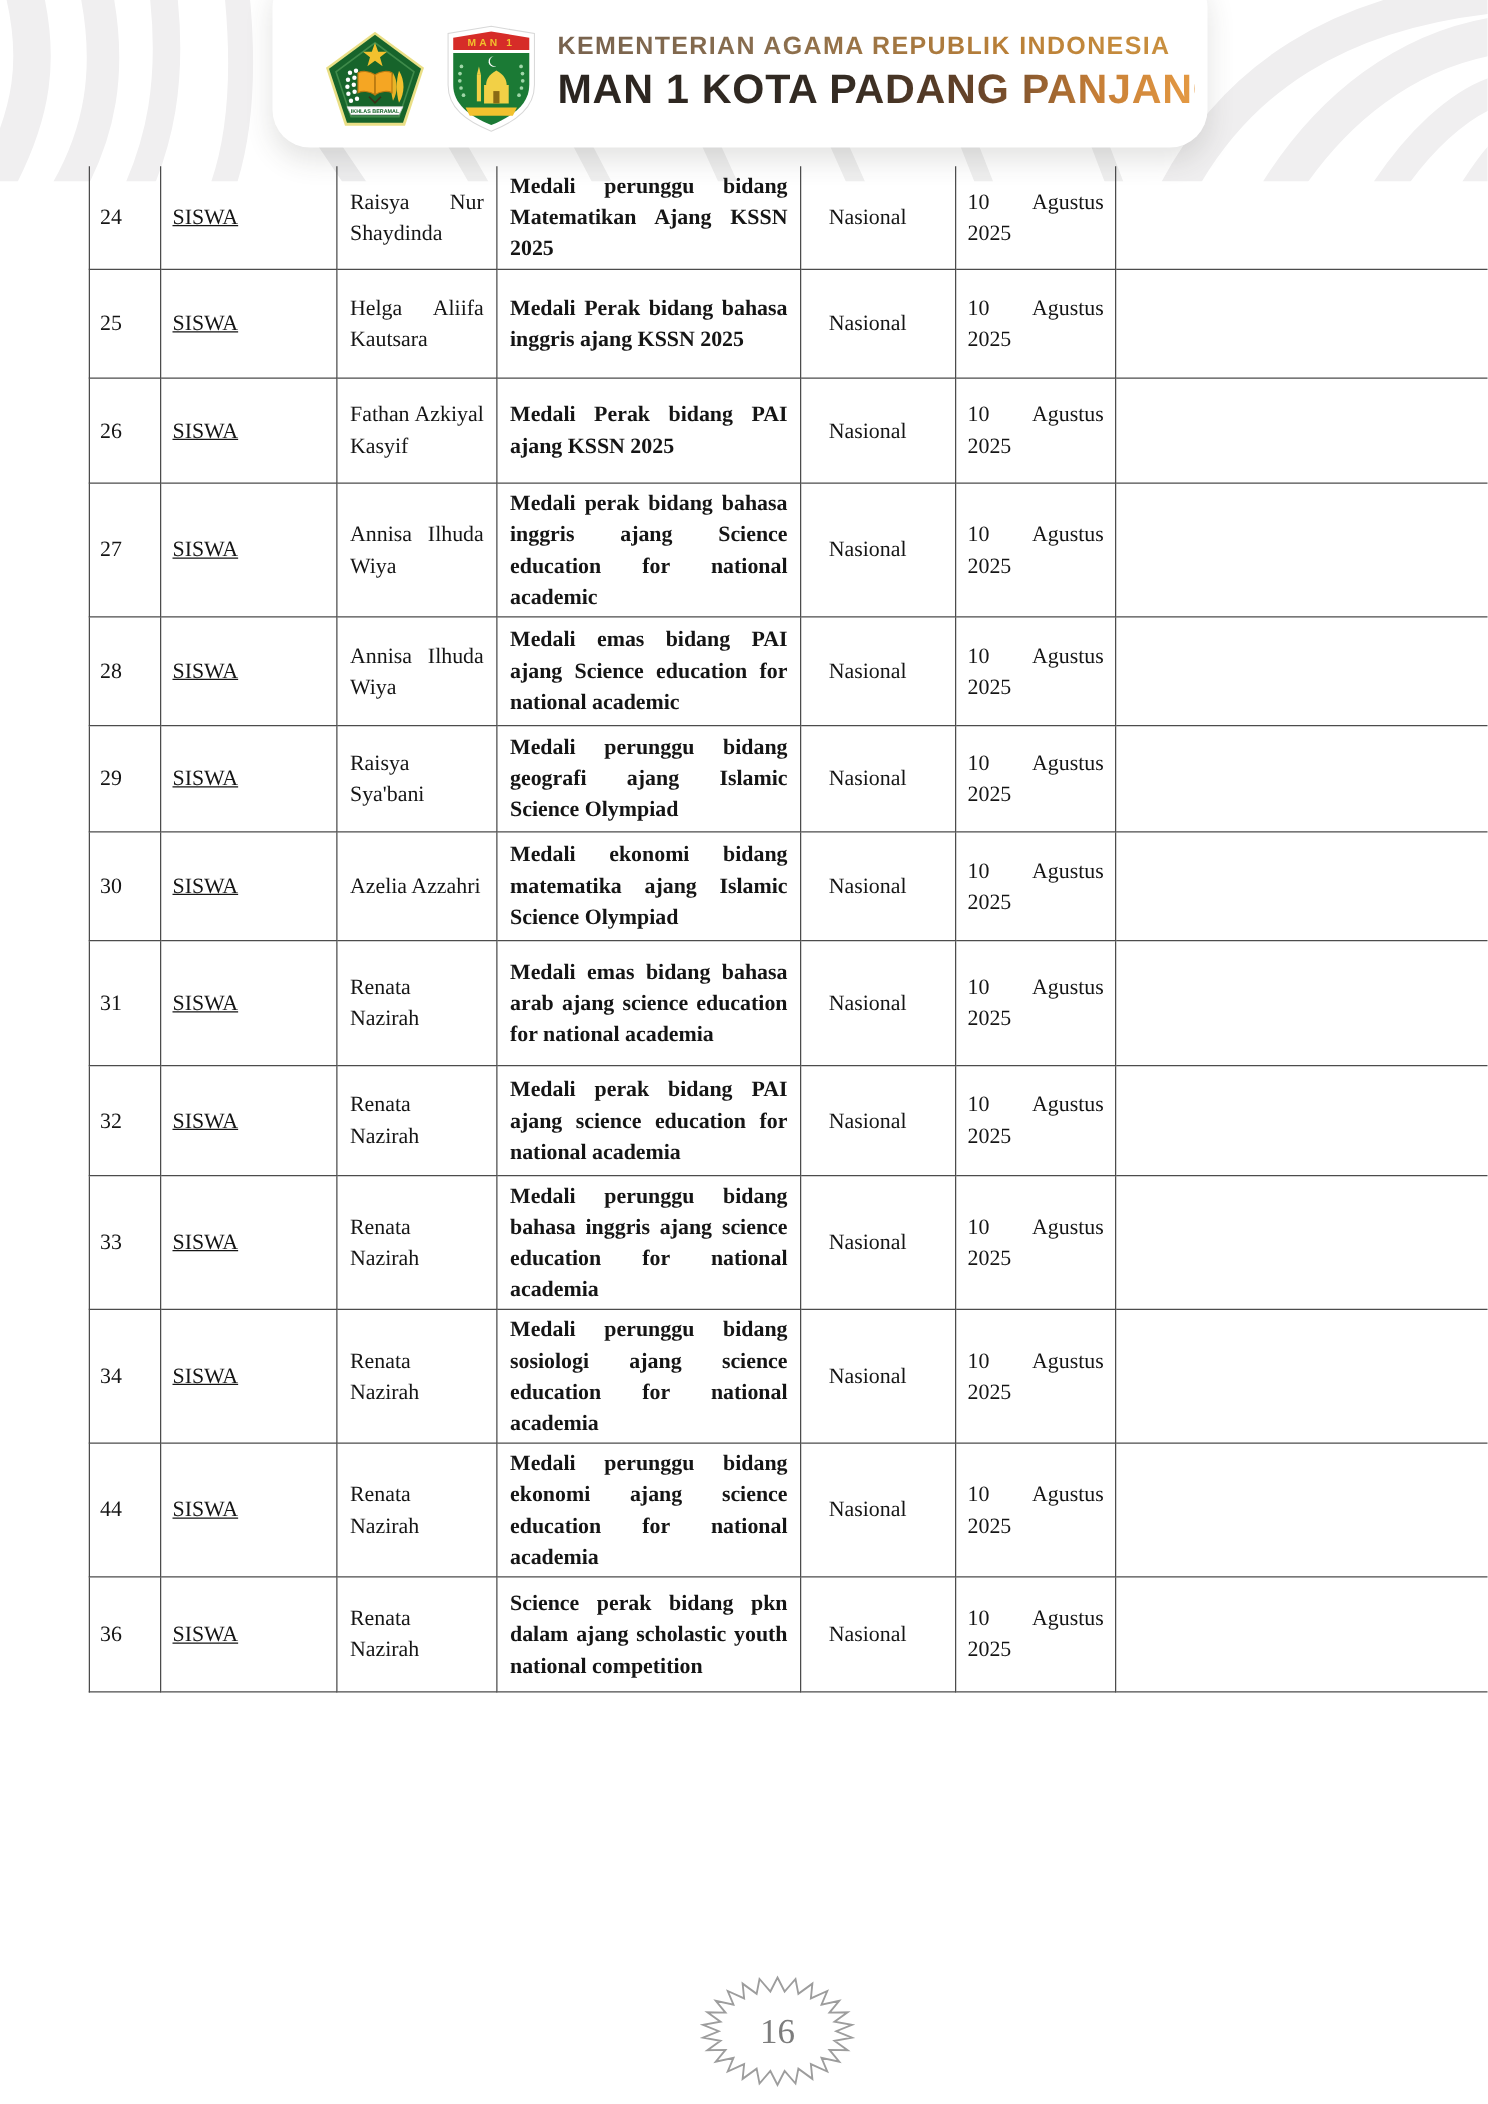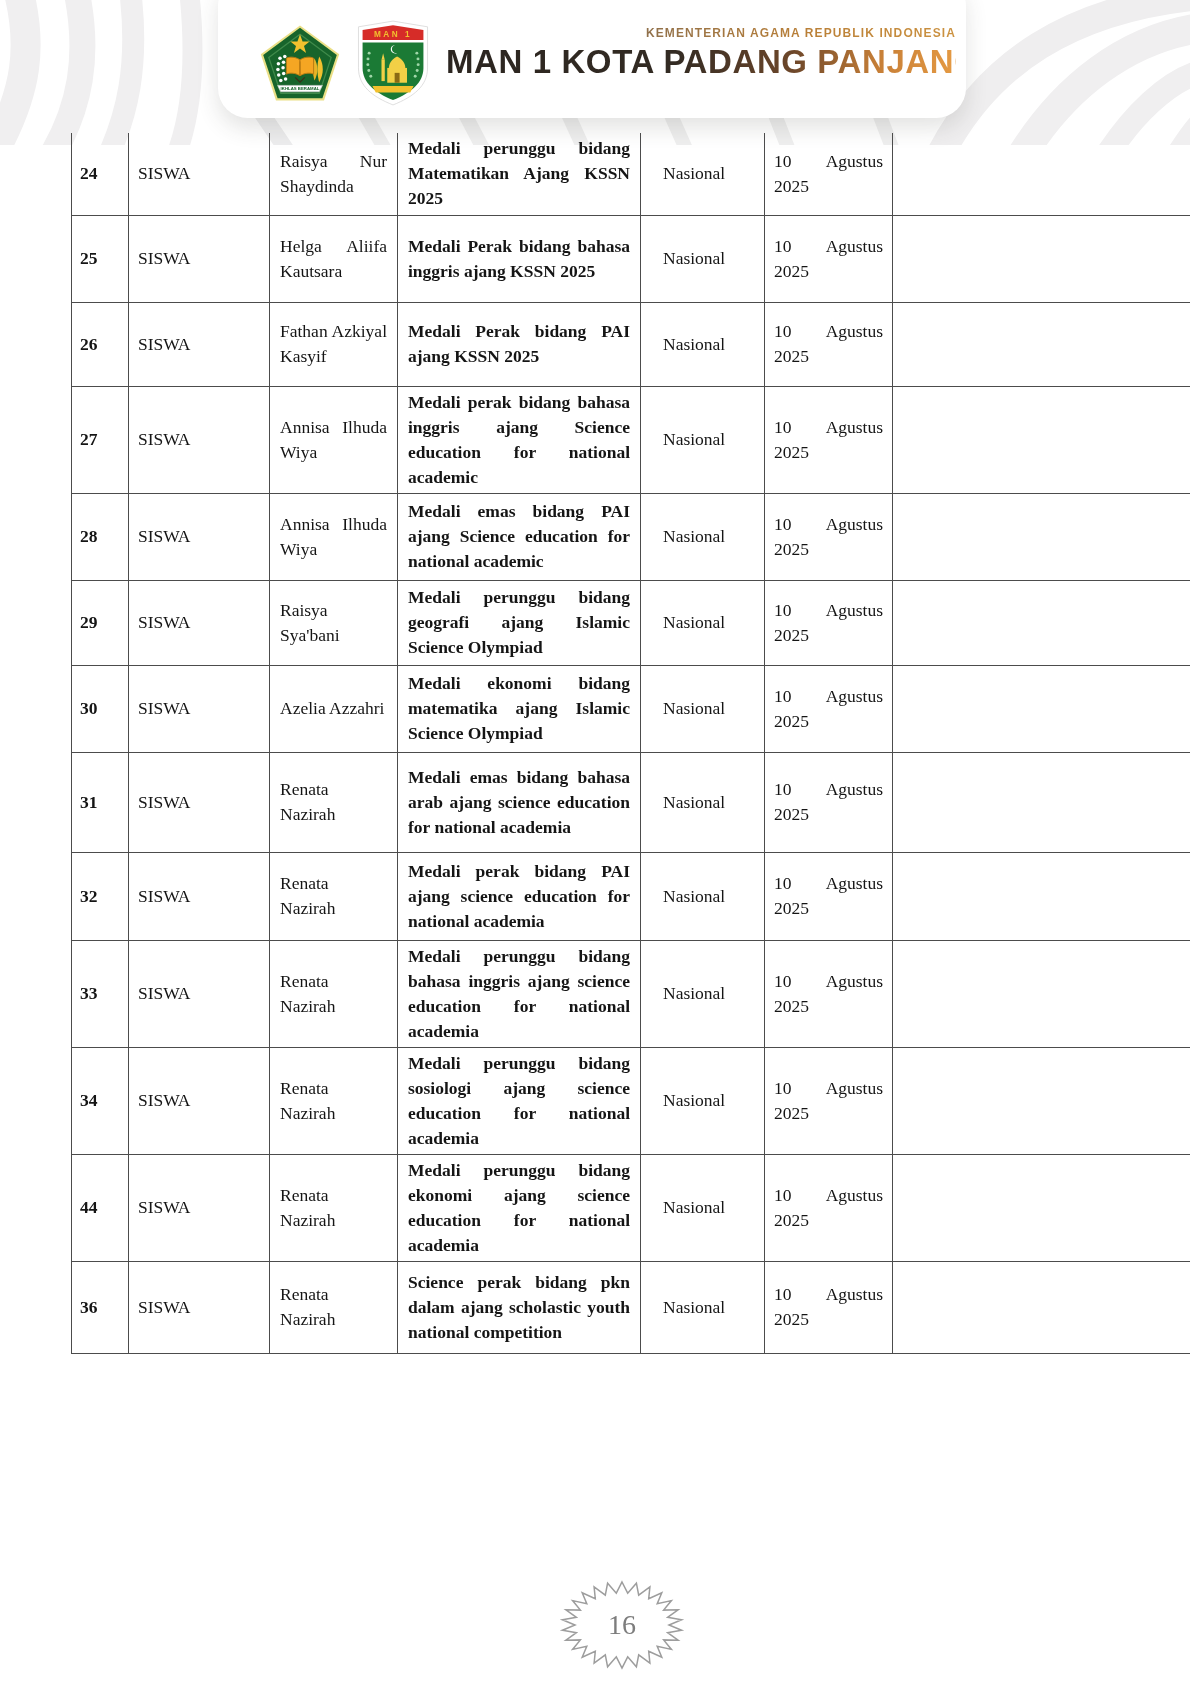--- a/index.html
+++ b/index.html
@@ -14,43 +14,43 @@
     position:absolute;left:218px;top:-24px;width:748px;height:142px;
     background:#ffffff;border-radius:30px;
     box-shadow:0 10px 22px rgba(60,55,50,.14);
   }
   .logo{position:absolute;}
   .logo-kemenag{left:42px;top:48px;width:80px;height:78px;}
   .logo-man1{left:138px;top:44px;width:74px;height:86px;}
   .header-text{position:absolute;left:228px;top:50px;width:510px;}
   .ministry-line{
     font-family:"Liberation Sans","DejaVu Sans",sans-serif;
-    font-size:12px;font-weight:600;letter-spacing:1.1px;white-space:nowrap;
+    font-size:20px;font-weight:600;letter-spacing:1.1px;white-space:nowrap;
     background:linear-gradient(90deg,#77624e 0%,#8a6e4e 35%,#b97f37 70%,#cc9240 100%);
-    -webkit-background-clip:text;background-clip:text;color:transparent;text-align:right;
+    -webkit-background-clip:text;background-clip:text;color:transparent;
   }
   .school-line{
     margin-top:3px;
     font-family:"Liberation Sans","DejaVu Sans",sans-serif;
     font-size:33px;font-weight:800;letter-spacing:.6px;white-space:nowrap;
     background:linear-gradient(90deg,#2b2520 0%,#332b23 45%,#6d472a 68%,#c77f37 85%,#e59a43 100%);
     -webkit-background-clip:text;background-clip:text;color:transparent;
   }
 
   
   .table-wrap{position:absolute;left:71px;top:133px;}
   table.ach{border-collapse:collapse;table-layout:fixed;width:1131px;
     font-size:17.5px;line-height:25px;color:#151515;}
   table.ach td{border:1.6px solid #4c4c4c;vertical-align:middle;overflow:hidden;}
   table.ach tr:first-child td{border-top:none;}
   col.c-no{width:57px;} col.c-jab{width:141px;} col.c-nama{width:128px;}
   col.c-pres{width:243px;} col.c-ting{width:124px;} col.c-tgl{width:128px;}
   col.c-ket{width:310px;}
-  td.no{padding-left:8px;font-weight:bold;}
-  td.jabatan{padding-left:9px;}
+  td.no{padding-left:8px;}
+  td.jabatan{padding-left:9px;text-decoration:underline;}
   td.nama{padding:2px 10px;text-align:justify;}
   td.prestasi{padding:3px 10px;text-align:justify;font-weight:bold;}
   td.tingkat{padding-left:22px;}
   td.tanggal{padding:2px 9px;text-align:justify;}
   td.ket{padding:0;}
   tr:nth-child(1){height:82px;}  tr:nth-child(2){height:87px;}
   tr:nth-child(3){height:84px;}  tr:nth-child(4){height:107px;}
   tr:nth-child(5){height:87px;}  tr:nth-child(6){height:85px;}
   tr:nth-child(7){height:87px;}  tr:nth-child(8){height:100px;}
   tr:nth-child(9){height:88px;}  tr:nth-child(10){height:100px;}

